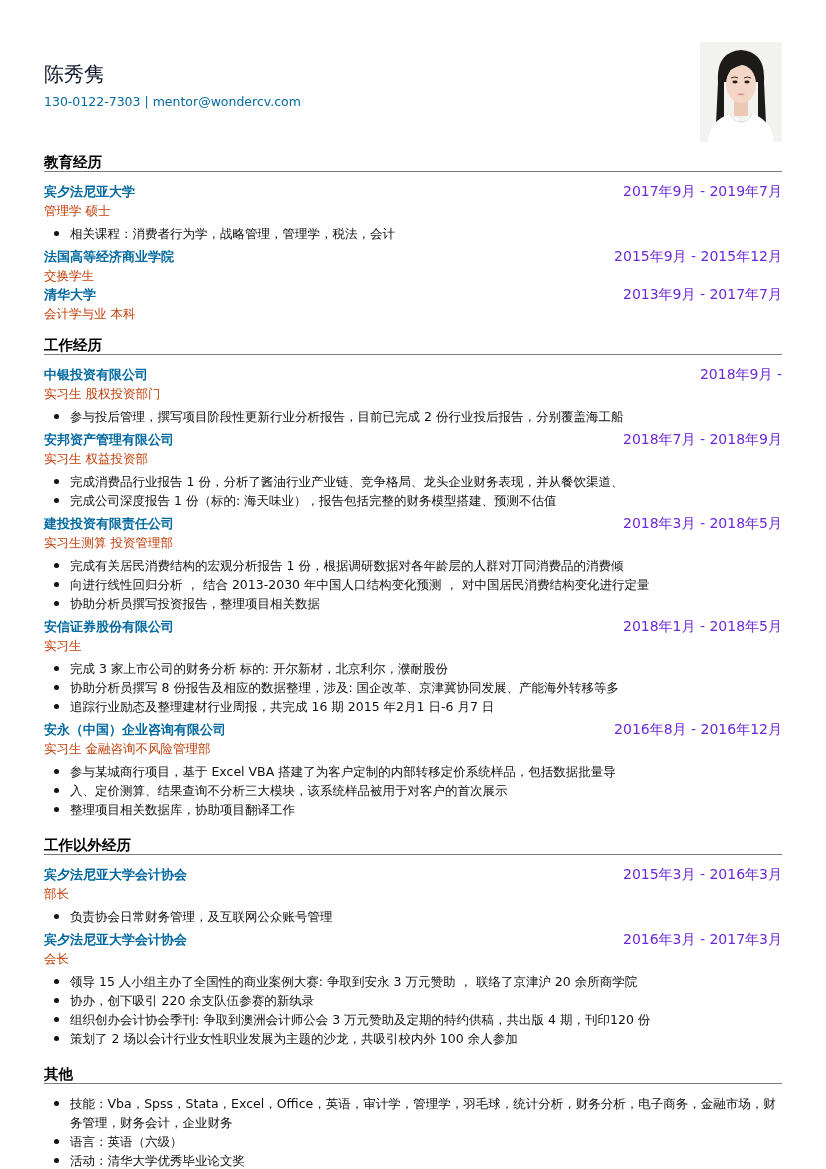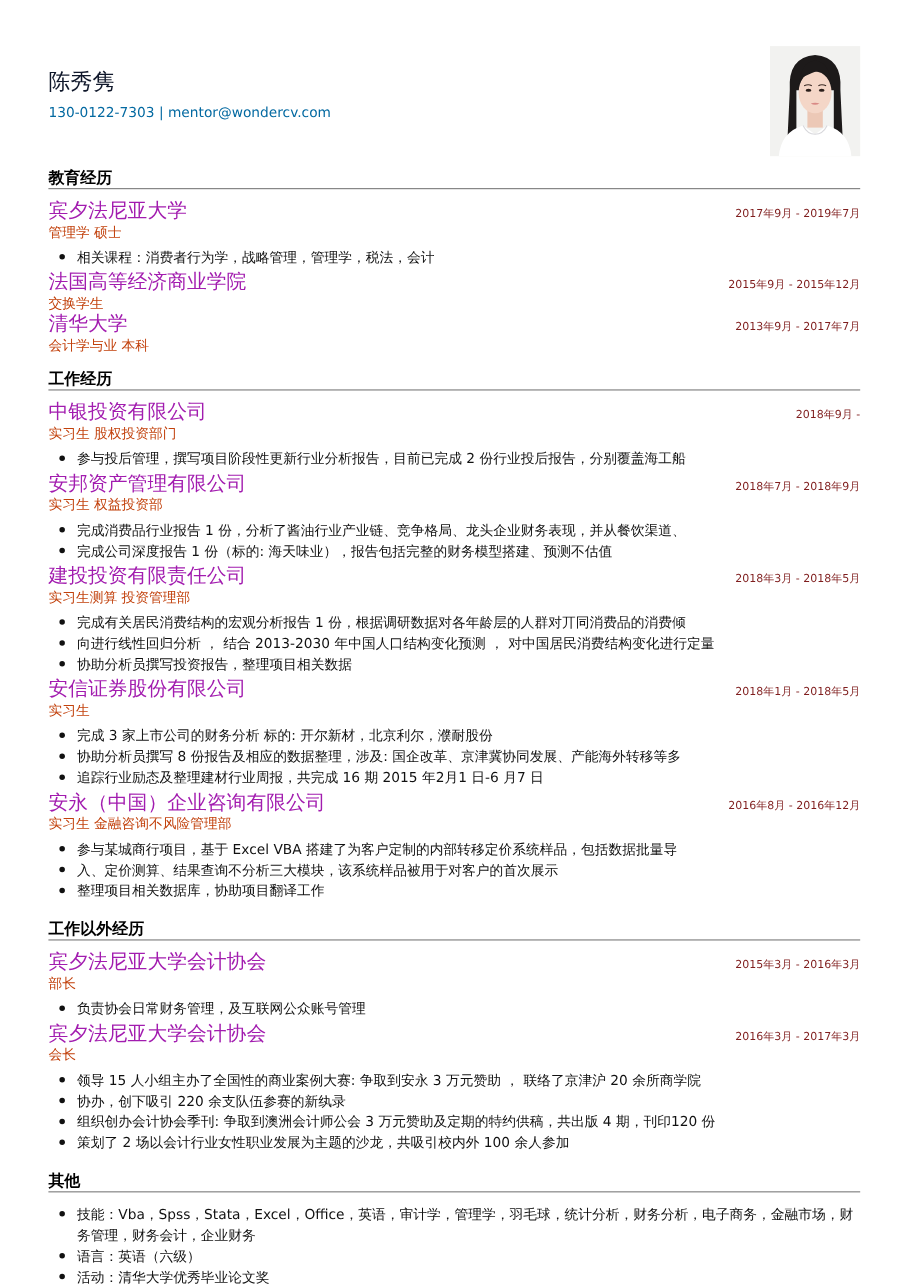--- a/index.html
+++ b/index.html
@@ -69,27 +69,27 @@
       margin-bottom: 10px;
     }
     .entry-head {
       display: flex;
       justify-content: space-between;
       align-items: baseline;
       height: 19px;
       line-height: 19px;
     }
     .org {
-      font-size: 18px;
-      font-weight: normal;
-      color: #a21caf;
+      font-size: 13px;
+      font-weight: bold;
+      color: #0369a1;
     }
     .date {
-      font-size: 10px;
-      color: #7f1d1d;
+      font-size: 14px;
+      color: #6d28d9;
       white-space: nowrap;
     }
     .role {
       font-size: 12.5px;
       line-height: 19px;
       height: 19px;
       color: #c2410c;
     }
     ul.bullets {
       list-style: none;

